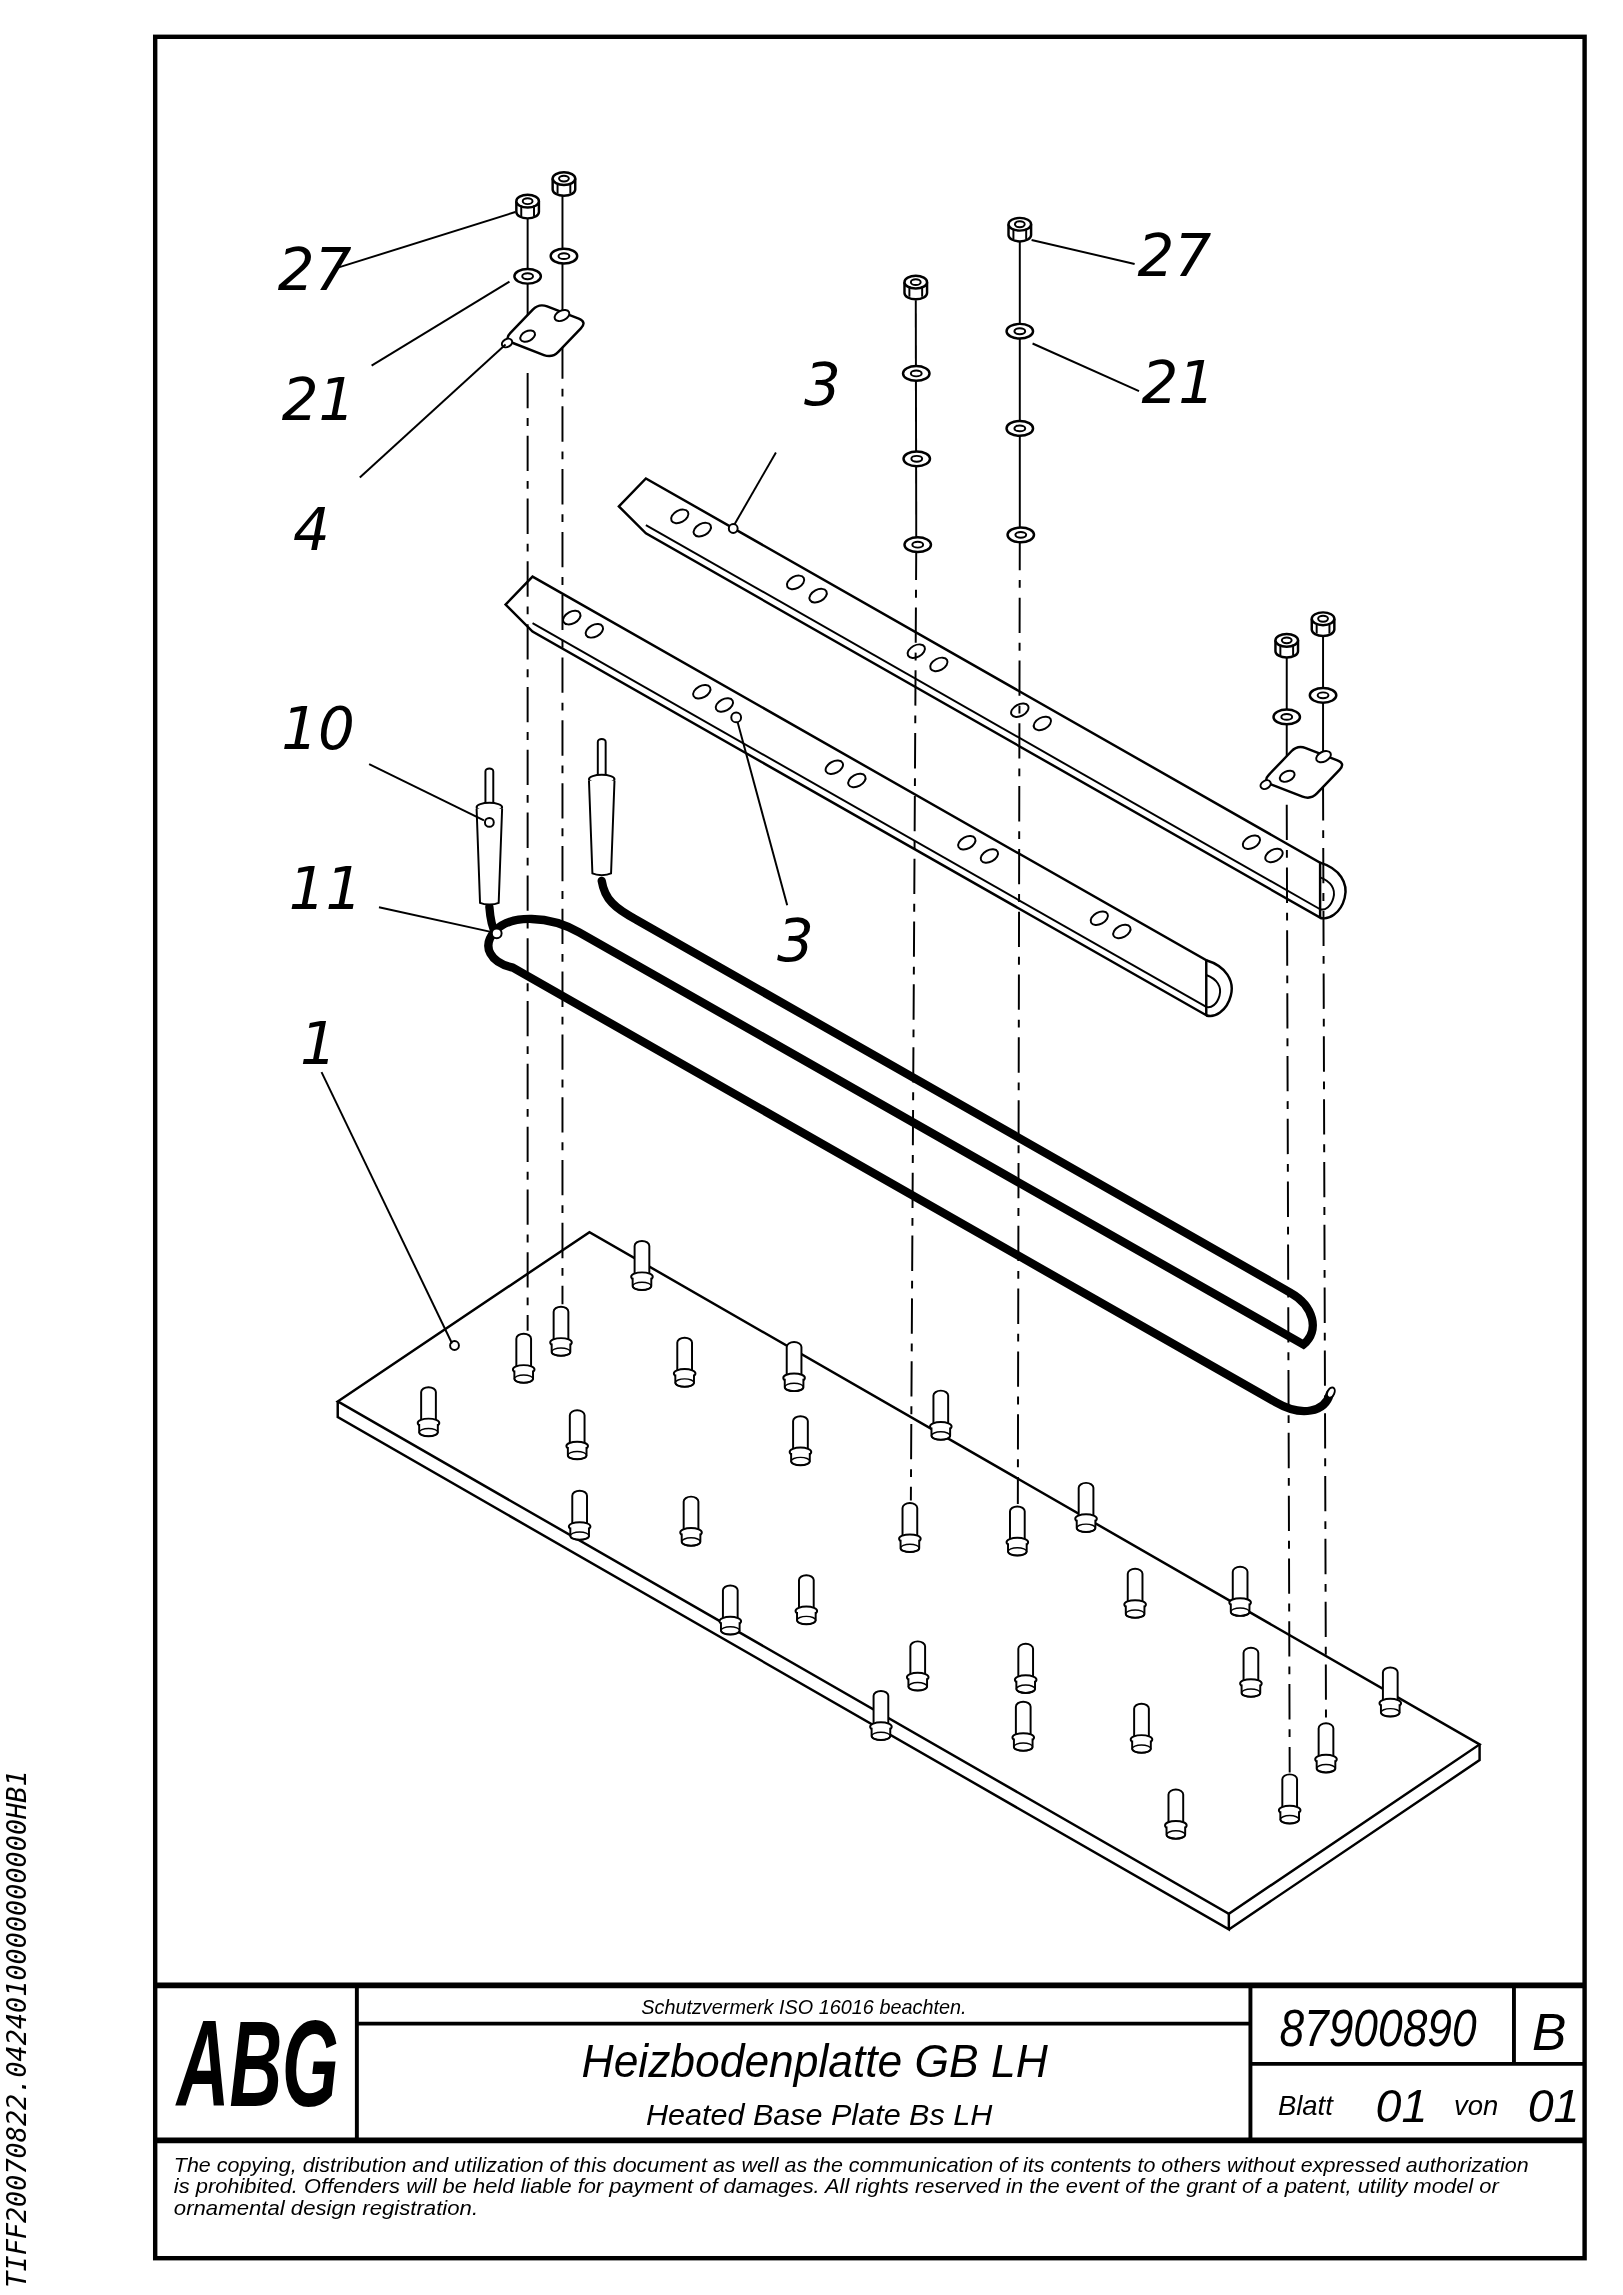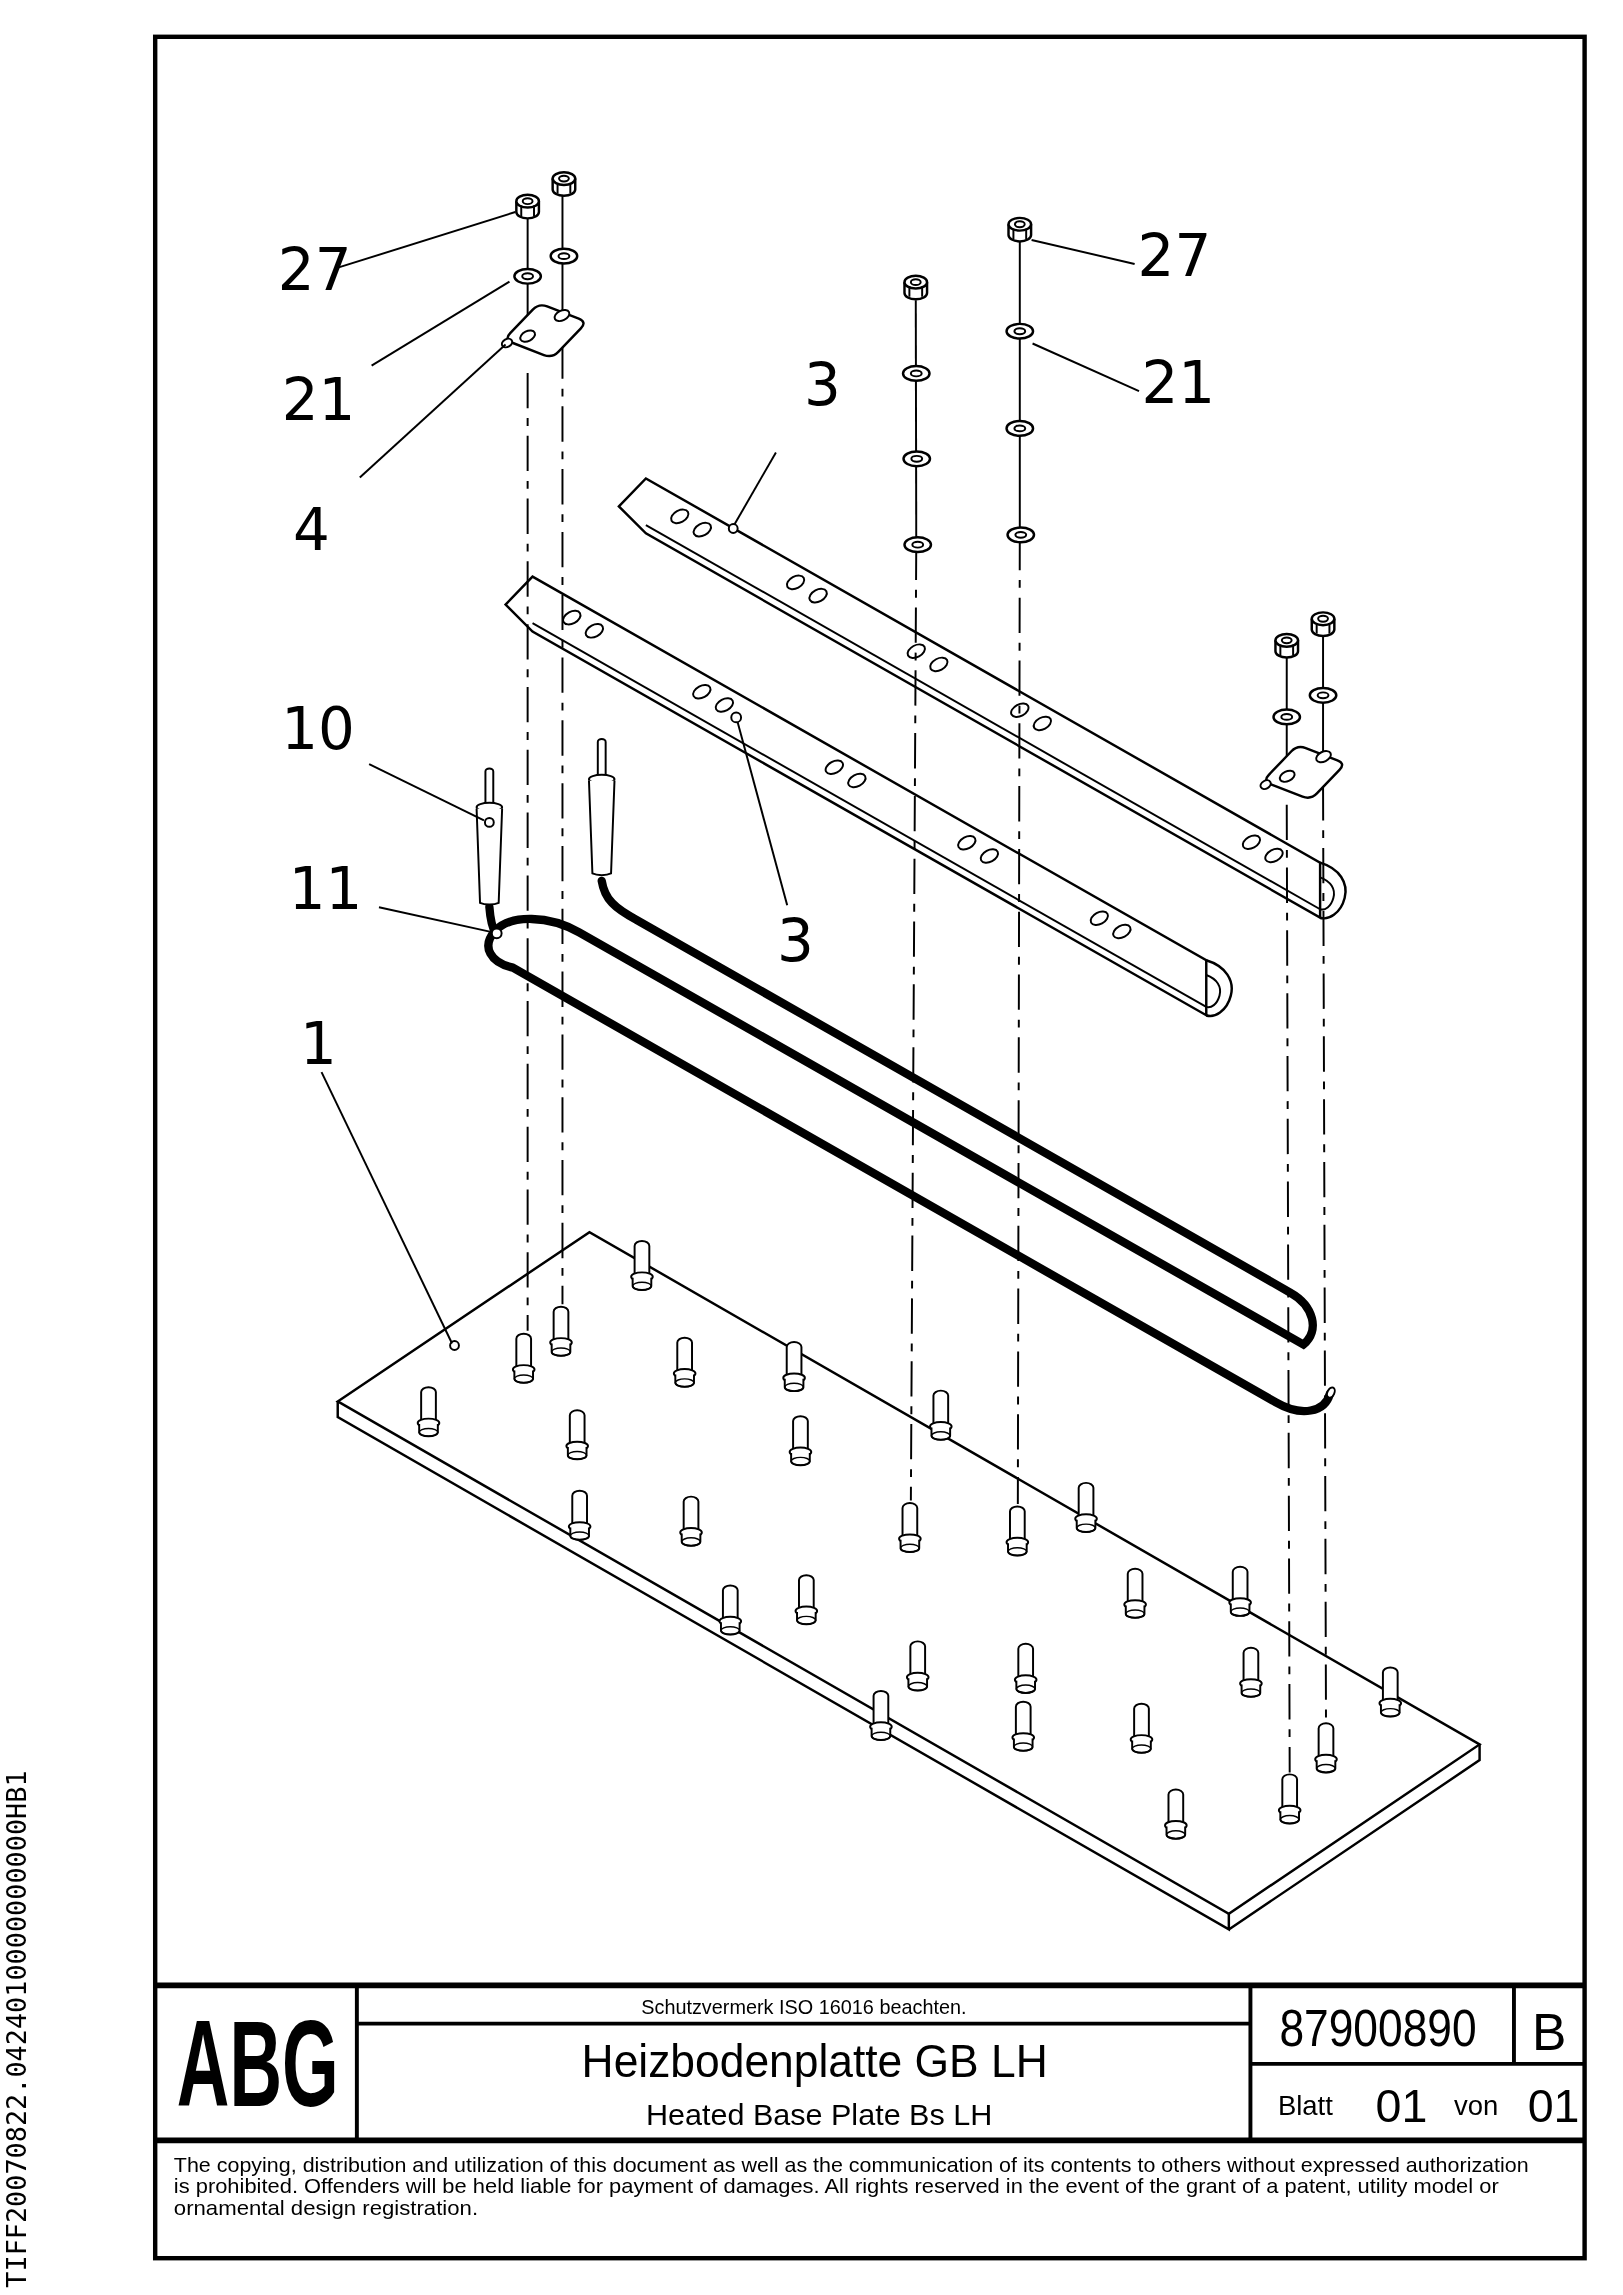--- a/index.html
+++ b/index.html
@@ -1,17 +1,17 @@
 <!DOCTYPE html>
 <html style="font-size:7.9px"><head>
 <meta charset="utf-8">
 <style>
   html,body{margin:0;padding:0;background:#e8e8e8;}
   .sheet{position:relative;width:1623px;height:2295px;background:#ffffff;overflow:hidden;
-         font-family:"Liberation Sans",sans-serif;}
+         font-family:"Liberation Sans",sans-serif;font-style:italic;}
   svg{position:absolute;left:0;top:0;}
   text{fill:#000;}
   .callout{font-family:"DejaVu Sans",sans-serif;font-size:118px;}
   .tb-small{font-size:42px;}
   .tb-title{font-size:96px;}
   .tb-sub{font-size:62px;}
   .tb-num{font-size:105px;}
   .tb-blatt{font-size:56px;}
   .tb-big01{font-size:95px;}
   .tb-logo{font-size:250px;font-weight:bold;}

